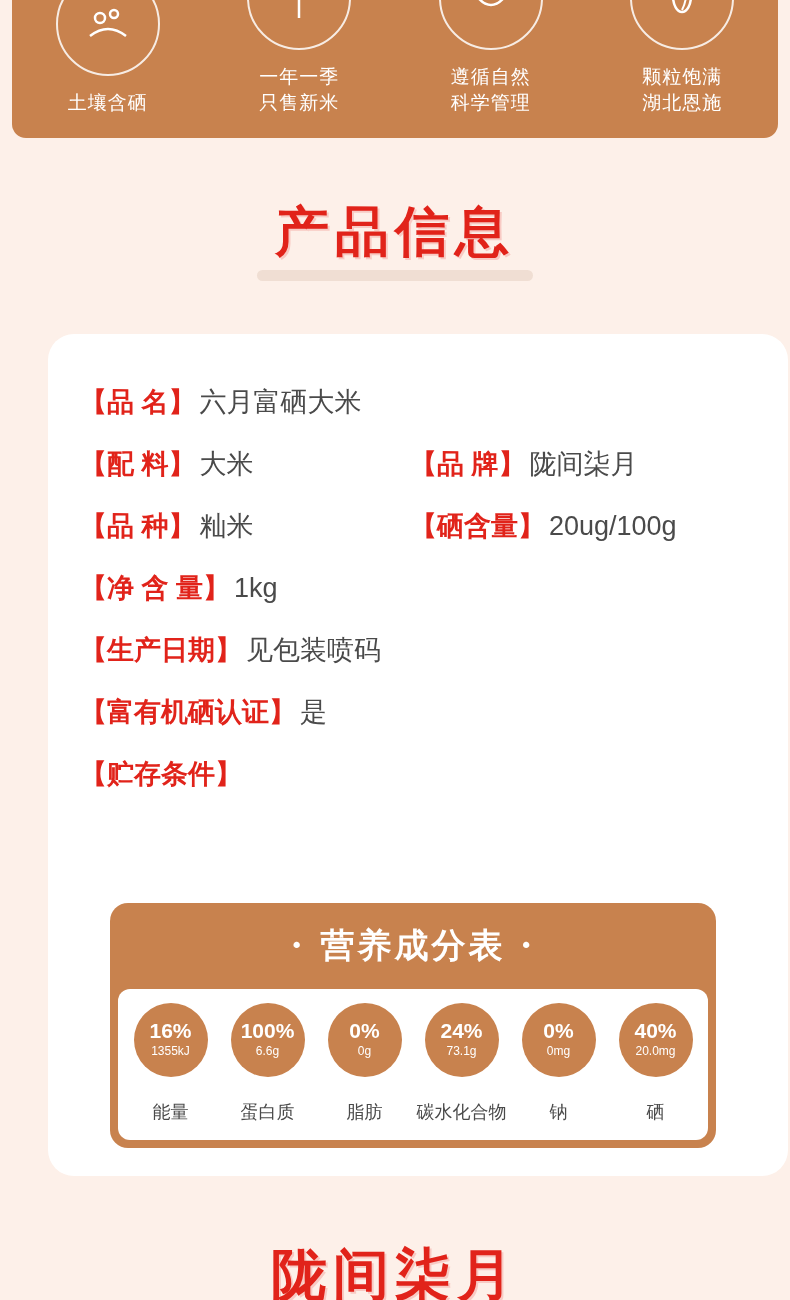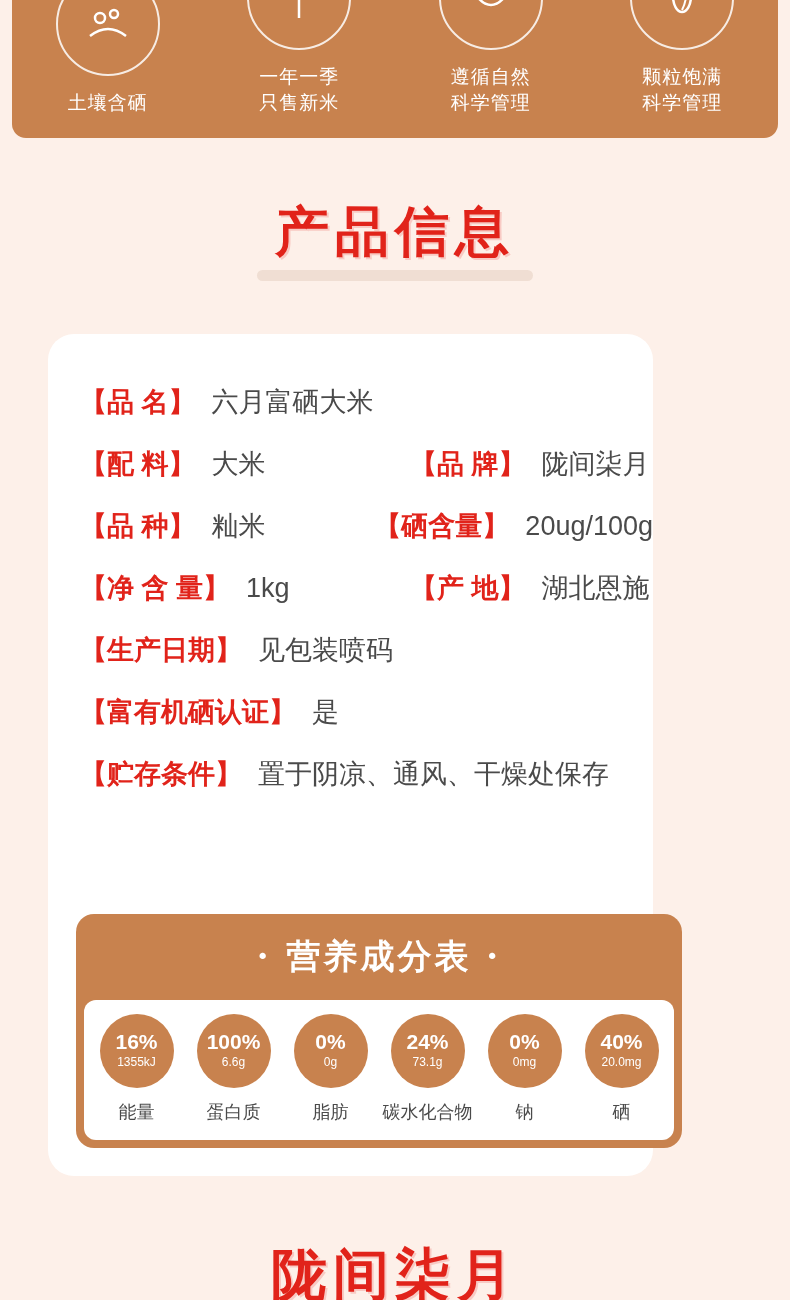--- a/index.html
+++ b/index.html
@@ -80,21 +80,21 @@
     width: 276px;
     height: 11px;
     background: #f0ded3;
     border-radius: 6px;
   }
 
   
   .info-card {
     position: absolute;
     left: 48px; top: 334px;
-    width: 605px;
+    width: 740px;
     height: 842px;
     background: #ffffff;
     border-radius: 26px;
   }
   .info-list {
     padding: 50px 0 0 32px;
   }
   .info-row {
     display: flex;
     align-items: baseline;
@@ -108,29 +108,29 @@
   .field-key {
     color: #e1231a;
     font-size: 27px;
     font-weight: bold;
     white-space: nowrap;
     letter-spacing: 0px;
   }
   .field-val {
     color: #4a4a4a;
     font-size: 27px;
-    margin-left: 16px;
+    margin-left: 4px;
     white-space: nowrap;
   }
   .col-left { width: 330px; }
 
   
   .nutrition {
     position: absolute;
-    left: 28px; bottom: 28px;
+    left: 62px; bottom: 28px;
     width: 606px;
     background: #c8824e;
     border-radius: 18px;
     padding: 0;
     overflow: hidden;
   }
   .nutrition-header {
     height: 86px;
     display: flex;
     align-items: center;
@@ -148,20 +148,21 @@
     display: flex;
     justify-content: space-around;
     align-items: flex-start;
     padding: 14px 4px 16px 4px;
   }
   .nutri-item {
     display: flex;
     flex-direction: column;
     align-items: center;
     width: 96px;
+    gap: 11px;
   }
   .nutri-circle {
     width: 74px; height: 74px;
     border-radius: 50%;
     background: #c8824e;
     color: #ffffff;
     display: flex;
     flex-direction: column;
     align-items: center;
     justify-content: center;
@@ -241,21 +242,21 @@
     </div>
 
     <div class="feature">
       <div class="feature-circle">
         <svg width="56" height="56" viewBox="0 0 56 56">
           <ellipse cx="28" cy="26" rx="9" ry="16" stroke="#ffffff" stroke-width="2.5" fill="none"></ellipse>
           <path d="M28 12 q8 12 0 28" stroke="#ffffff" stroke-width="2" fill="none"></path>
         </svg>
       </div>
       <div class="feature-label" style="white-space:pre-line">颗粒饱满
-科学管理</div>
+湖北恩施</div>
     </div>
 
   </div>
 </div>
 
 <div class="section-title-wrap">
   <div class="section-title">产品信息</div>
   <div class="title-underline"></div>
 </div>
 
@@ -290,44 +291,39 @@
         <span class="field-key">【硒含量】</span>
         <span class="field-val">20ug/100g</span>
       </div>
     </div>
 
     <div class="info-row">
       <div class="field col-left">
         <span class="field-key">【净 含 量】</span>
         <span class="field-val">1kg</span>
       </div>
-      <div class="field">
-        <span class="field-key">【产        地】</span>
-        <span class="field-val">湖北恩施</span>
-      </div>
     </div>
 
     <div class="info-row">
       <div class="field">
         <span class="field-key">【生产日期】</span>
         <span class="field-val">见包装喷码</span>
       </div>
     </div>
 
     <div class="info-row">
       <div class="field">
         <span class="field-key">【富有机硒认证】</span>
         <span class="field-val">是</span>
       </div>
     </div>
 
     <div class="info-row">
       <div class="field">
         <span class="field-key">【贮存条件】</span>
-        <span class="field-val">置于阴凉、通风、干燥处保存</span>
       </div>
     </div>
 
   </div>
 
   <div class="nutrition">
     <div class="nutrition-header">· 营养成分表 ·</div>
     <div class="nutrition-body">
 
       <div class="nutri-item">

